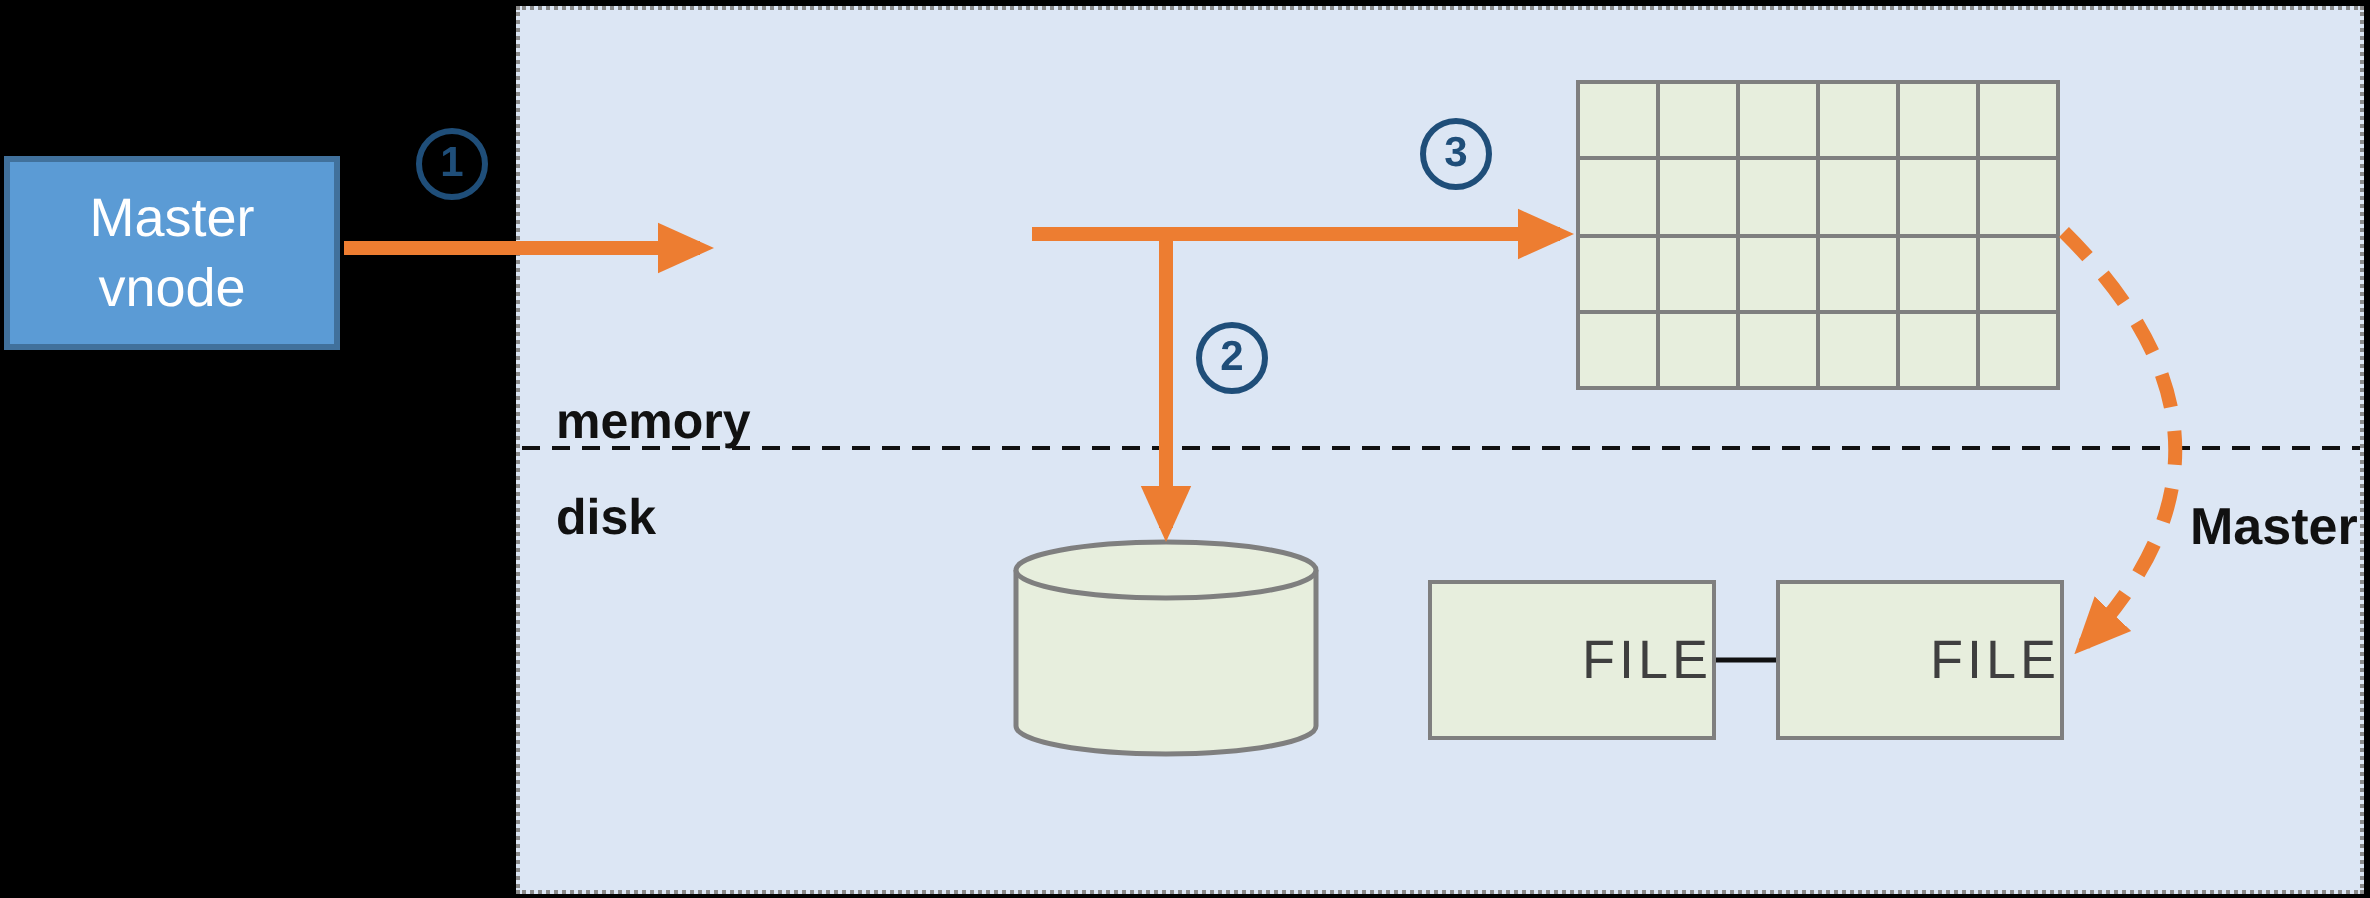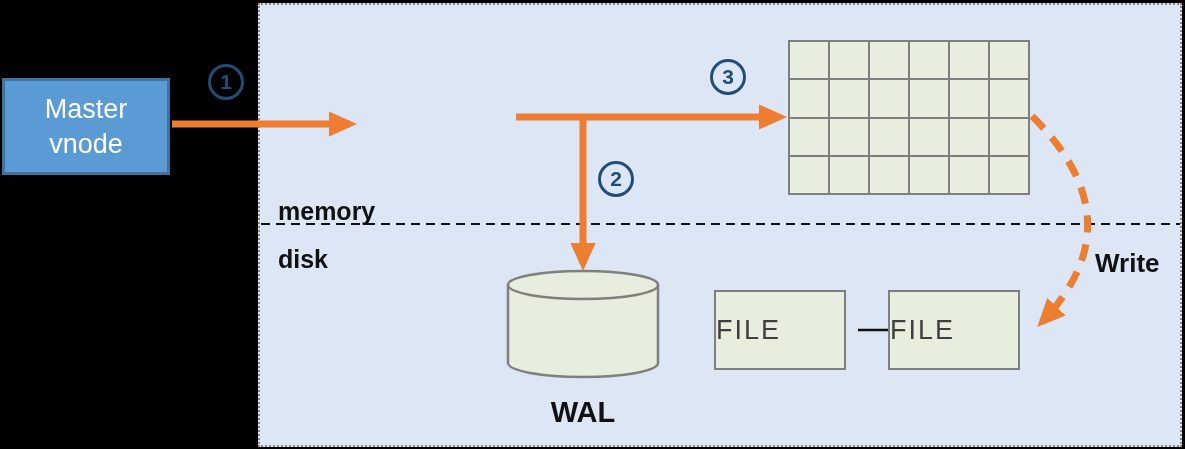--- a/index.html
+++ b/index.html
@@ -71,28 +71,28 @@
     grid-template-columns: repeat(6, 1fr);
     grid-template-rows: repeat(4, 1fr);
     gap: 2px;
   }
   .memtable-grid .cell {
     background: var(--shape-fill, #e7eedd);
   }
   .file-box {
     position: absolute;
     top: 290px;
-    width: 132px;
+    width: 144px;
     height: 80px;
     box-sizing: border-box;
     background: var(--shape-fill, #e7eedd);
     border: 2px solid var(--shape-border, #7f7f7f);
     display: flex;
     align-items: center;
-    justify-content: flex-start;
+    justify-content: flex-end;
     color: var(--text-dark, #3f3f3f);
     font-size: 27px;
     letter-spacing: 2px;
   }
   .file-left  { left: 714px; }
   .file-right { left: 888px; }
   .step-badge {
     position: absolute;
     width: 36px;
     height: 36px;
@@ -205,22 +205,21 @@
   </div>
   <div class="step-badge step-2">
     <span>2</span>
   </div>
   <div class="step-badge step-3">
     <span>3</span>
   </div>
 
   <div class="txt txt-memory">memory</div>
   <div class="txt txt-disk">disk</div>
-  <div class="txt txt-wal">WAL</div>
-  <div class="txt txt-flush">Write</div>
+  <div class="txt txt-flush">Master</div>
 
   <svg class="overlay" width="1185" height="449" viewBox="0 0 1185 449">
     <defs>
       <marker id="ah" viewBox="0 0 10 10" refX="7.5" refY="5" markerWidth="4" markerHeight="4" orient="auto-start-reverse">
         <path class="arrowhead-shape" d="M0,0.5 L10,5 L0,9.5 Z"></path>
       </marker>
     </defs>
 
     <path class="cyl" d="M508,285 L508,363 A75,14 0 0 0 658,363 L658,285"></path>
     <ellipse class="cyl" cx="583" cy="285" rx="75" ry="14"></ellipse>

